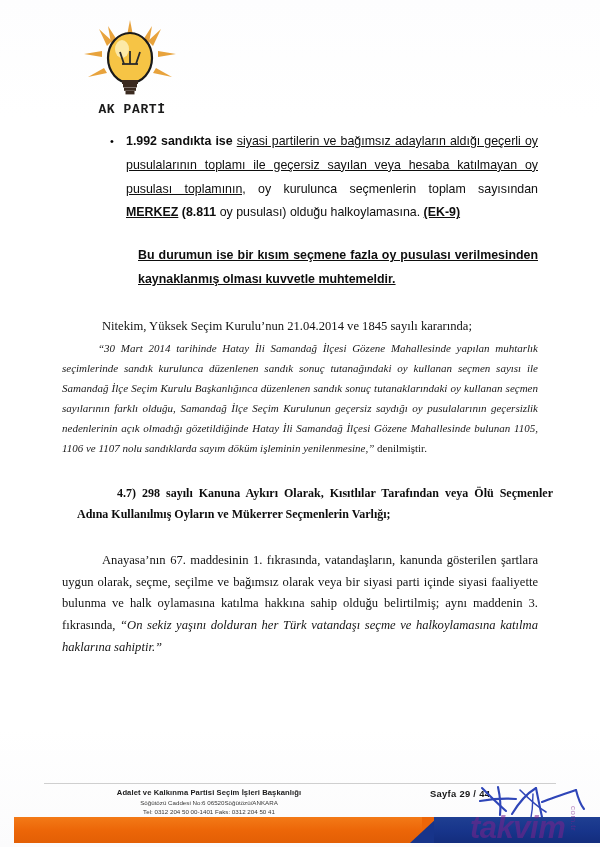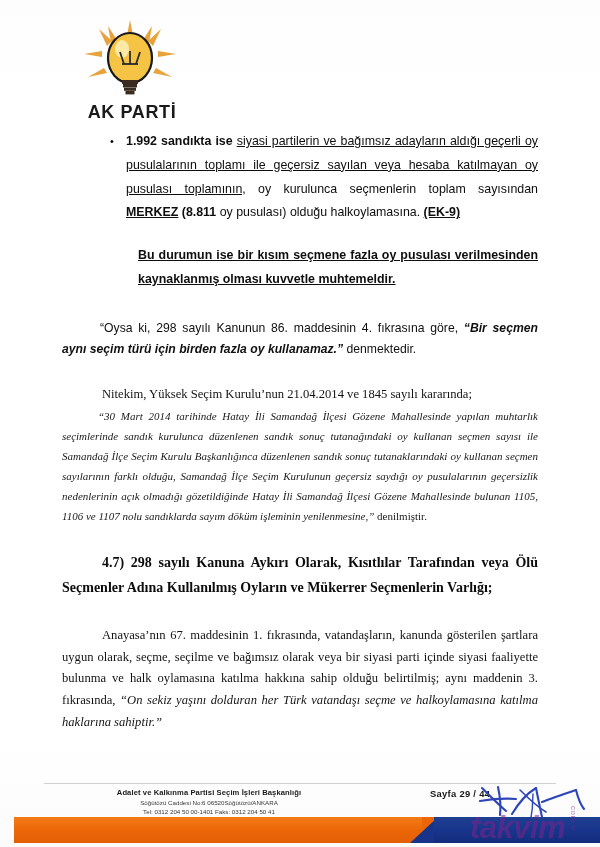--- a/index.html
+++ b/index.html
@@ -39,23 +39,23 @@
     width: 104px;
     height: 100px;
   }
   .logo-svg { display: block; }
   .logo-word {
     position: absolute;
     left: 2px;
     top: 84px;
     width: 104px;
     text-align: center;
-    font-family: Liberation Sans, sans-serif;
-    font-weight: bold;
-    font-size: 18px;
+    font-family: Liberation Mono, monospace;
+    font-weight: bold;
+    font-size: 13px;
     letter-spacing: 0.6px;
     color: #1a1a1a;
   }
 
   
   .content {
     position: absolute;
     left: 62px;
     top: 130px;
     width: 476px;
@@ -137,26 +137,27 @@
     line-height: 1.82;
     text-align: justify;
     text-indent: 36px;
     font-style: italic;
     color: #181818;
   }
 
   .p-heading {
     margin-top: 25px;
     width: 476px;
-    font-size: 14px;
+    font-size: 12px;
     line-height: 1.78;
     text-align: justify;
     text-indent: 40px;
     font-weight: bold;
     color: #0d0d0d;
+    margin-left: 15px;
   }
 
   b, strong { font-weight: bold; }
   i, em { font-style: italic; }
   .u { text-decoration: underline; }
   .bi { font-weight: bold; font-style: italic; }
 
   
   .footer-rule {
     position: absolute;
@@ -327,21 +328,20 @@
 
   <div class="content">
 
     <div class="bullet-row sans">
       <div class="bullet-dot">•</div>
       <p class="bullet-text"><b>1.992 sandıkta ise </b><span class="u">siyasi partilerin ve bağımsız adayların aldığı geçerli oy pusulalarının toplamı ile geçersiz sayılan veya hesaba katılmayan oy pusulası toplamının,</span><span> oy kurulunca seçmenlerin toplam sayısından </span><b class="u">MERKEZ</b><b> (8.811</b><span> oy pusulası) olduğu halkoylamasına. </span><b class="u">(EK-9)</b></p>
     </div>
 
     <p class="p-strongblock sans">Bu durumun ise bir kısım seçmene fazla oy pusulası verilmesinden kaynaklanmış olması kuvvetle muhtemeldir.</p>
 
-    <p class="p-quote-sans sans"><span>“Oysa ki, 298 sayılı Kanunun 86. maddesinin 4. fıkrasına göre, </span><span class="bi">“Bir seçmen aynı seçim türü için birden fazla oy kullanamaz.”</span><span> denmektedir.</span></p>
 
 
     <p class="p-serif serif">Nitekim, Yüksek Seçim Kurulu’nun 21.04.2014 ve 1845 sayılı kararında;</p>
 
     <p class="p-serif-italic serif"><span>“30 Mart 2014 tarihinde Hatay İli Samandağ İlçesi Gözene Mahallesinde yapılan muhtarlık seçimlerinde sandık kurulunca düzenlenen sandık sonuç tutanağındaki oy kullanan seçmen sayısı ile Samandağ İlçe Seçim Kurulu Başkanlığınca düzenlenen sandık sonuç tutanaklarındaki oy kullanan seçmen sayılarının farklı olduğu, Samandağ İlçe Seçim Kurulunun geçersiz saydığı oy pusulalarının geçersizlik nedenlerinin açık olmadığı gözetildiğinde Hatay İli Samandağ İlçesi Gözene Mahallesinde bulunan 1105, 1106 ve 1107 nolu sandıklarda sayım döküm işleminin yenilenmesine,”</span><span style="font-style:normal"> denilmiştir.</span></p>
 
     <p class="p-heading serif">4.7) 298 sayılı Kanuna Aykırı Olarak, Kısıtlılar Tarafından veya Ölü Seçmenler Adına Kullanılmış Oyların ve Mükerrer Seçmenlerin Varlığı;</p>
 
     <p class="p-serif serif"><span>Anayasa’nın 67. maddesinin 1. fıkrasında, vatandaşların, kanunda gösterilen şartlara uygun olarak, seçme, seçilme ve bağımsız olarak veya bir siyasi parti içinde siyasi faaliyette bulunma ve halk oylamasına katılma hakkına sahip olduğu belirtilmiş; aynı maddenin 3. fıkrasında, </span><i>“On sekiz yaşını dolduran her Türk vatandaşı seçme ve halkoylamasına katılma haklarına sahiptir.”</i></p>
 

